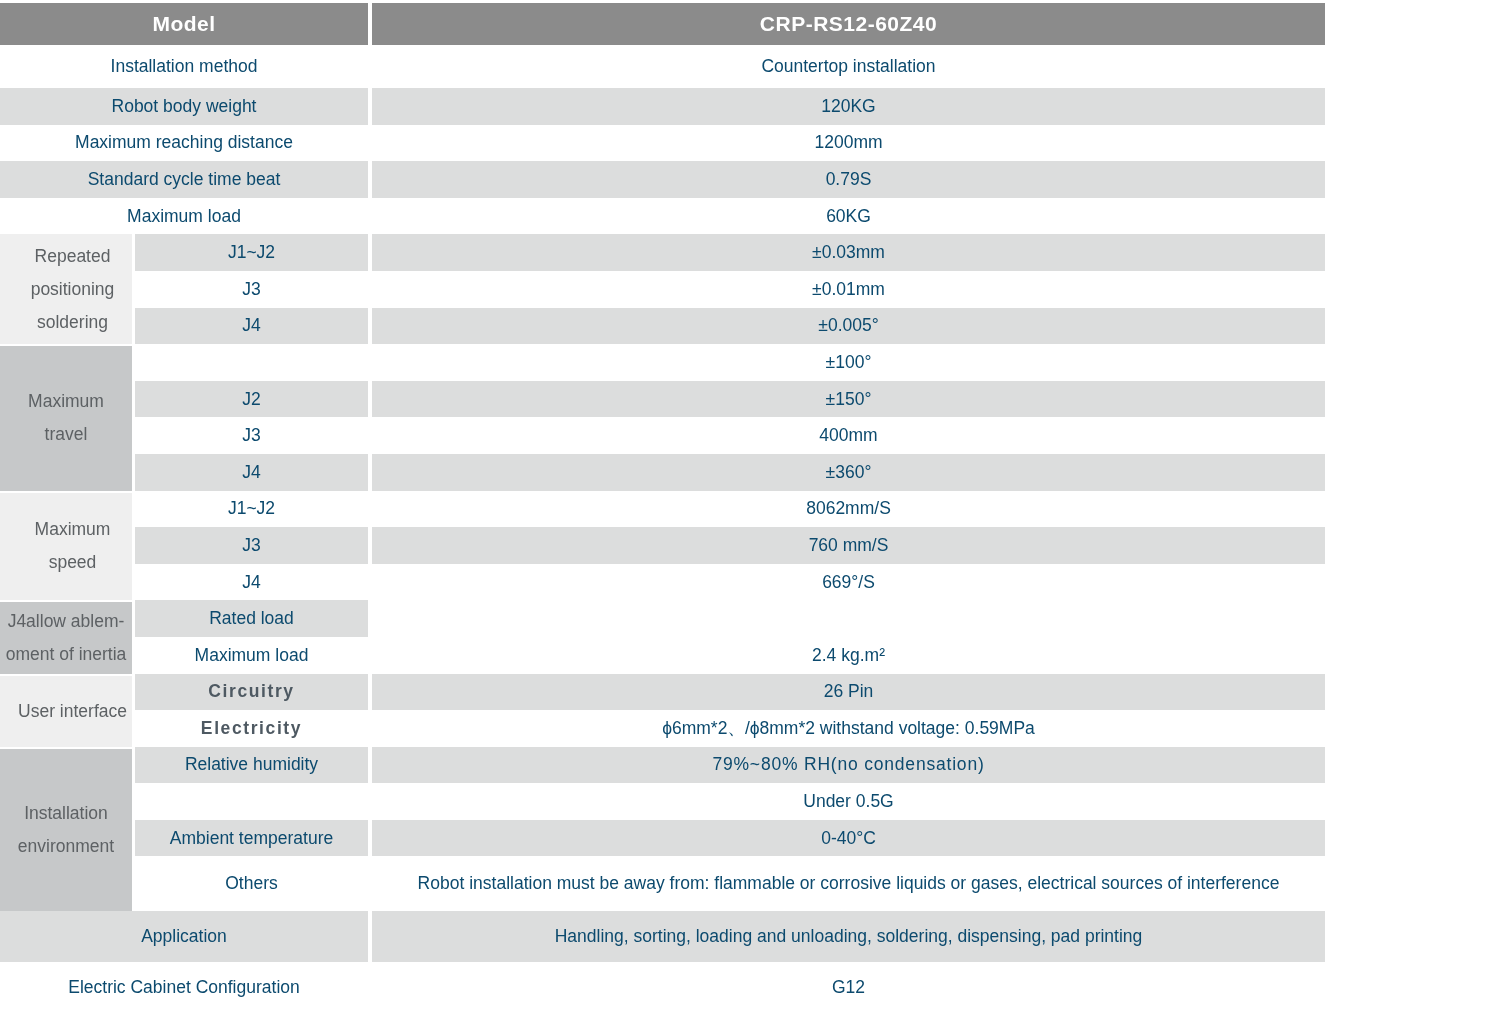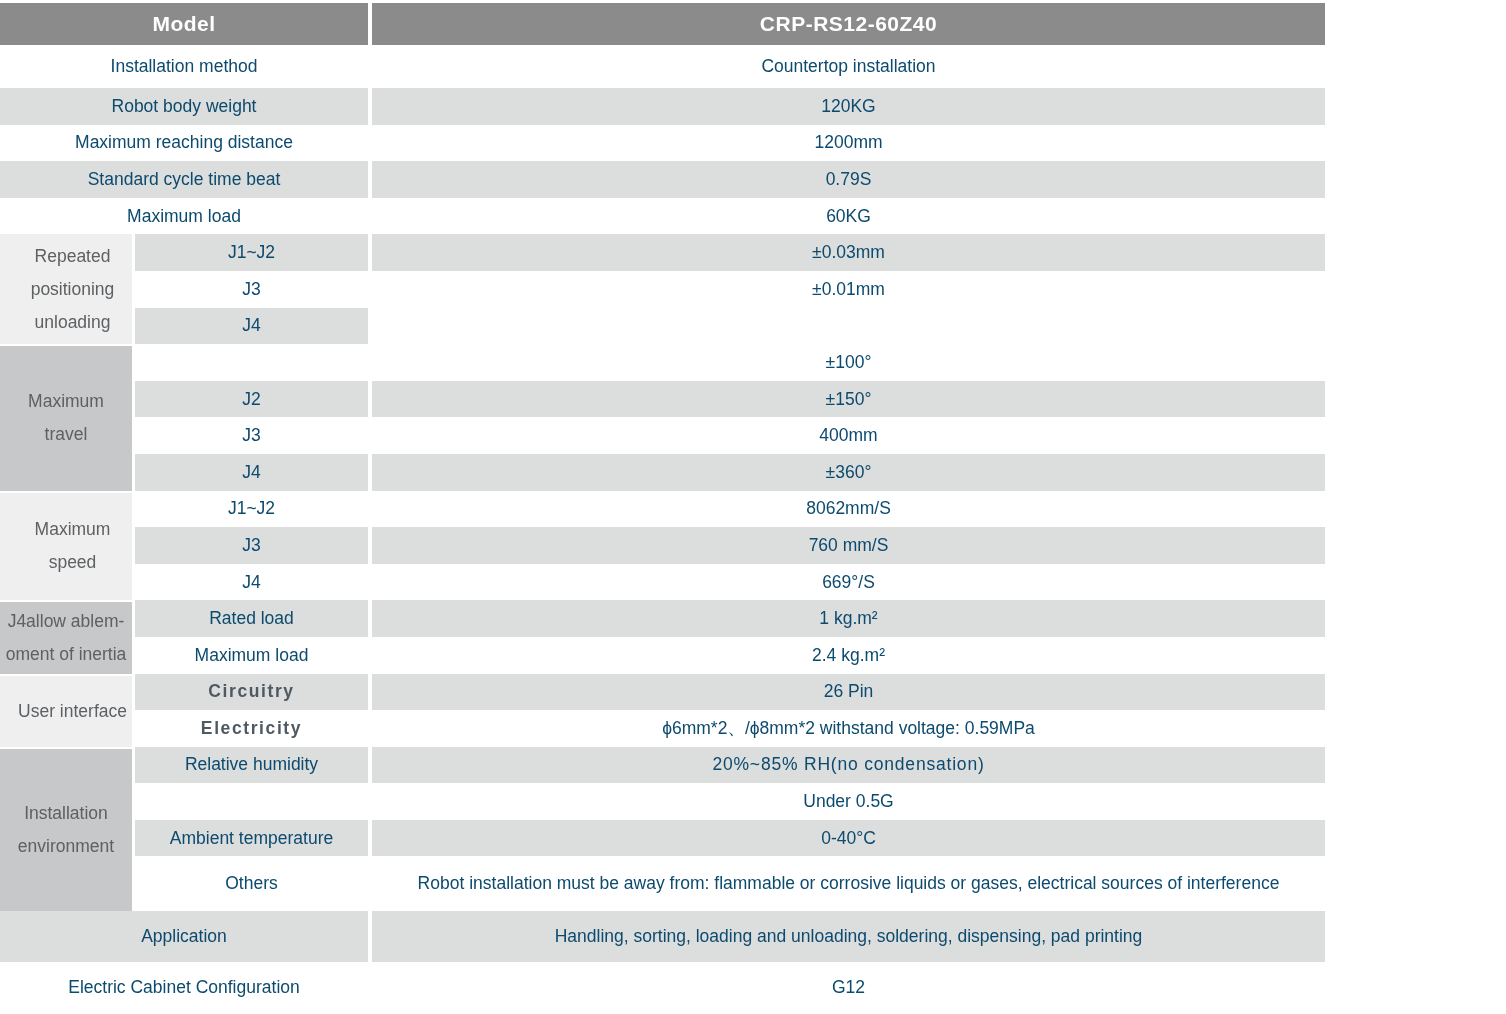--- a/index.html
+++ b/index.html
@@ -71,27 +71,28 @@
 
     <div class="cell stripe" style="grid-area:5/1/6/4">Standard cycle time beat</div>
     <div class="cell stripe" style="grid-area:5/5/6/6">0.79S</div>
 
     <div class="cell" style="grid-area:6/1/7/4">Maximum load</div>
     <div class="cell" style="grid-area:6/5/7/6">60KG</div>
 
     <div class="cell grp light" style="grid-area:7/1/10/2">
       <span>Repeated</span>
       <span>positioning</span>
-      <span>unloading</span>
+      <span>soldering</span>
     </div>
     <div class="cell stripe" style="grid-area:7/3/8/4">J1~J2</div>
     <div class="cell stripe" style="grid-area:7/5/8/6">±0.03mm</div>
     <div class="cell" style="grid-area:8/3/9/4">J3</div>
     <div class="cell" style="grid-area:8/5/9/6">±0.01mm</div>
     <div class="cell stripe" style="grid-area:9/3/10/4">J4</div>
+    <div class="cell stripe" style="grid-area:9/5/10/6">±0.005°</div>
 
     <div class="cell grp mid sep" style="grid-area:10/1/14/2">
       <span>Maximum</span>
       <span>travel</span>
     </div>
     <div class="cell" style="grid-area:10/5/11/6">±100°</div>
     <div class="cell stripe" style="grid-area:11/3/12/4">J2</div>
     <div class="cell stripe" style="grid-area:11/5/12/6">±150°</div>
     <div class="cell" style="grid-area:12/3/13/4">J3</div>
     <div class="cell" style="grid-area:12/5/13/6">400mm</div>
@@ -106,38 +107,37 @@
     <div class="cell stripe" style="grid-area:15/3/16/4">J3</div>
     <div class="cell stripe" style="grid-area:15/5/16/6">760 mm/S</div>
     <div class="cell" style="grid-area:16/3/17/4">J4</div>
     <div class="cell" style="grid-area:16/5/17/6">669°/S</div>
 
     <div class="cell grp mid sep" style="grid-area:17/1/19/2">
       <span>J4allow ablem-</span>
       <span>oment of inertia</span>
     </div>
     <div class="cell stripe" style="grid-area:17/3/18/4">Rated load</div>
-    <div class="cell stripe" style="grid-area:17/5/18/6">1 kg.m²</div>
     <div class="cell" style="grid-area:18/3/19/4">Maximum load</div>
     <div class="cell" style="grid-area:18/5/19/6">2.4 kg.m²</div>
 
     <div class="cell grp light sep" style="grid-area:19/1/21/2">
       <span>User interface</span>
     </div>
     <div class="cell stripe tech" style="grid-area:19/3/20/4">Circuitry</div>
     <div class="cell stripe" style="grid-area:19/5/20/6">26 Pin</div>
     <div class="cell tech" style="grid-area:20/3/21/4">Electricity</div>
     <div class="cell" style="grid-area:20/5/21/6">ϕ6mm*2、/ϕ8mm*2  withstand voltage: 0.59MPa</div>
 
     <div class="cell grp mid sep" style="grid-area:21/1/25/2">
       <span>Installation</span>
       <span>environment</span>
     </div>
     <div class="cell stripe" style="grid-area:21/3/22/4">Relative humidity</div>
-    <div class="cell stripe spaced" style="grid-area:21/5/22/6">20%~85% RH(no condensation)</div>
+    <div class="cell stripe spaced" style="grid-area:21/5/22/6">79%~80% RH(no condensation)</div>
     <div class="cell" style="grid-area:22/5/23/6">Under 0.5G</div>
     <div class="cell stripe" style="grid-area:23/3/24/4">Ambient temperature</div>
     <div class="cell stripe" style="grid-area:23/5/24/6">0-40°C</div>
     <div class="cell" style="grid-area:24/3/25/4">Others</div>
     <div class="cell" style="grid-area:24/5/25/6">Robot installation must be away from: flammable or corrosive liquids or gases, electrical sources of interference</div>
 
     <div class="cell stripe" style="grid-area:25/1/26/4">Application</div>
     <div class="cell stripe" style="grid-area:25/5/26/6">Handling, sorting, loading and unloading, soldering, dispensing, pad printing</div>
 
     <div class="cell" style="grid-area:26/1/27/4">Electric Cabinet Configuration</div>

